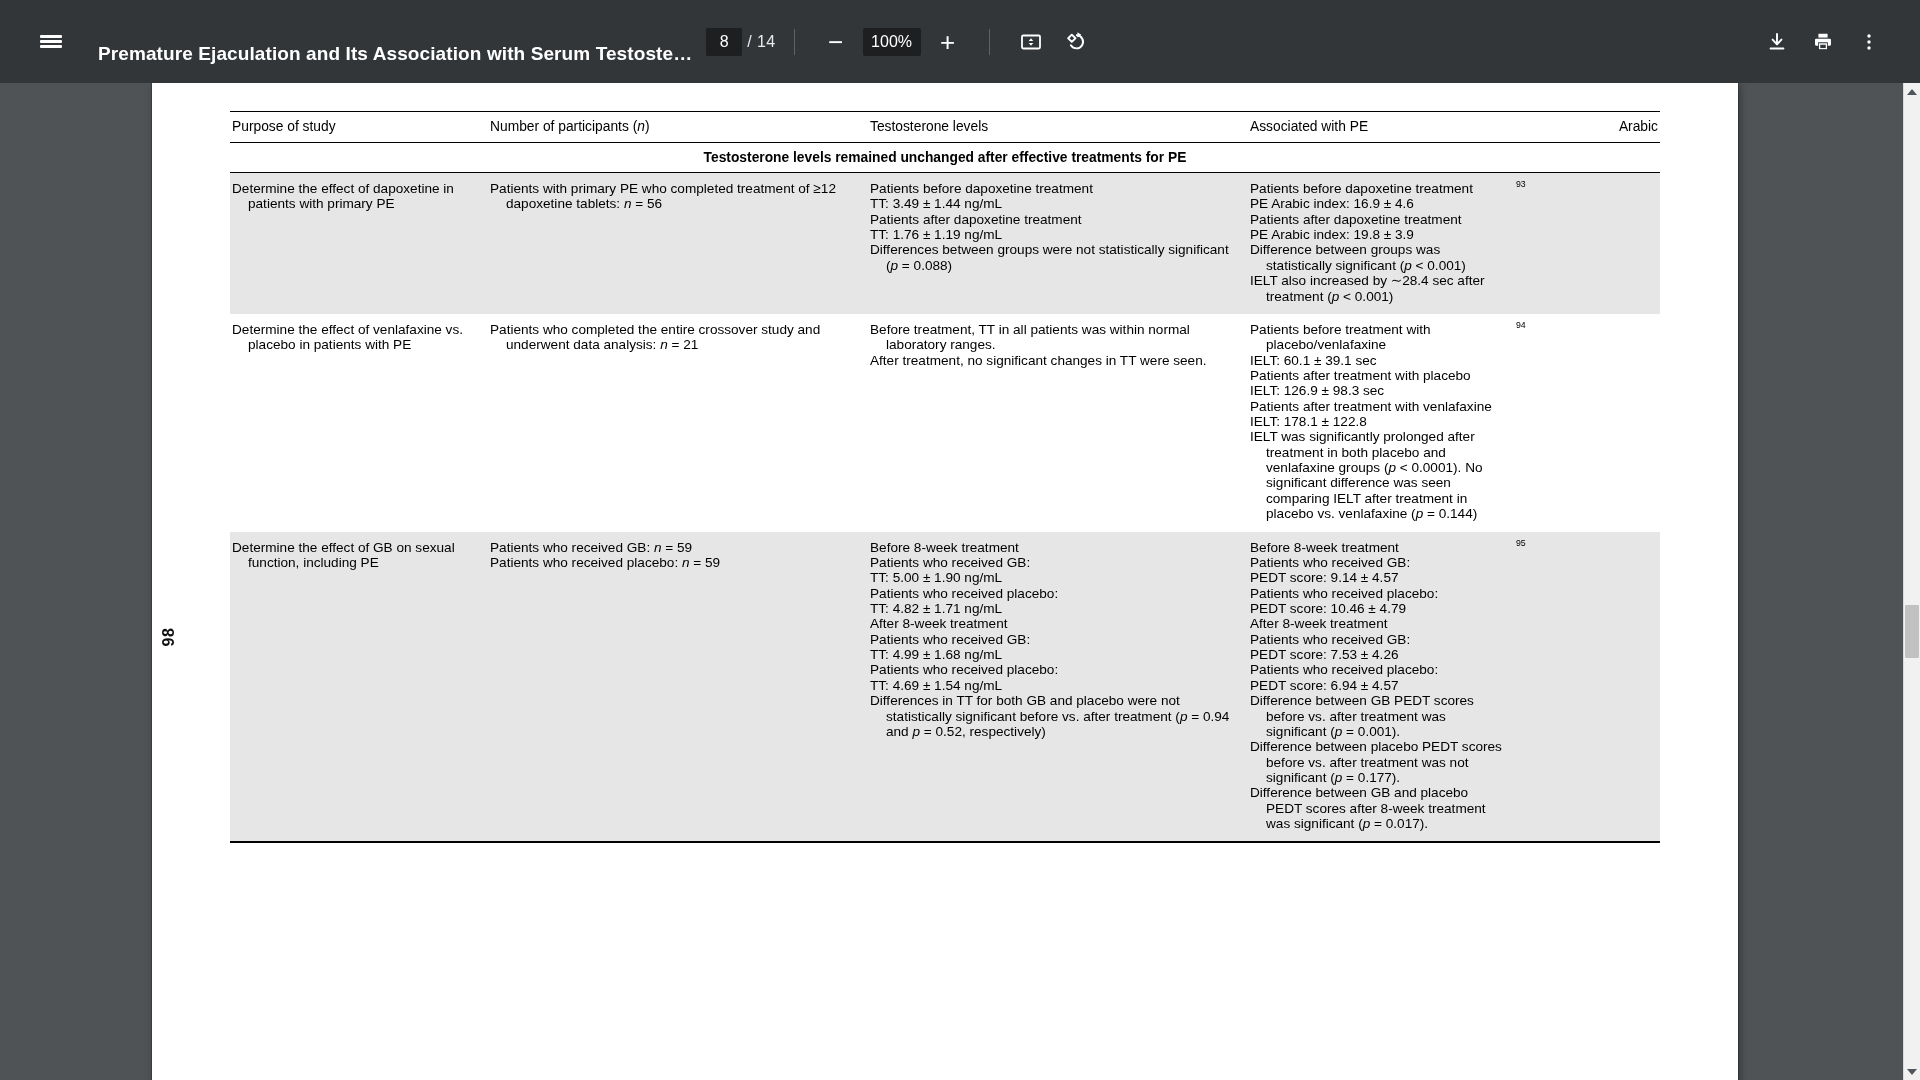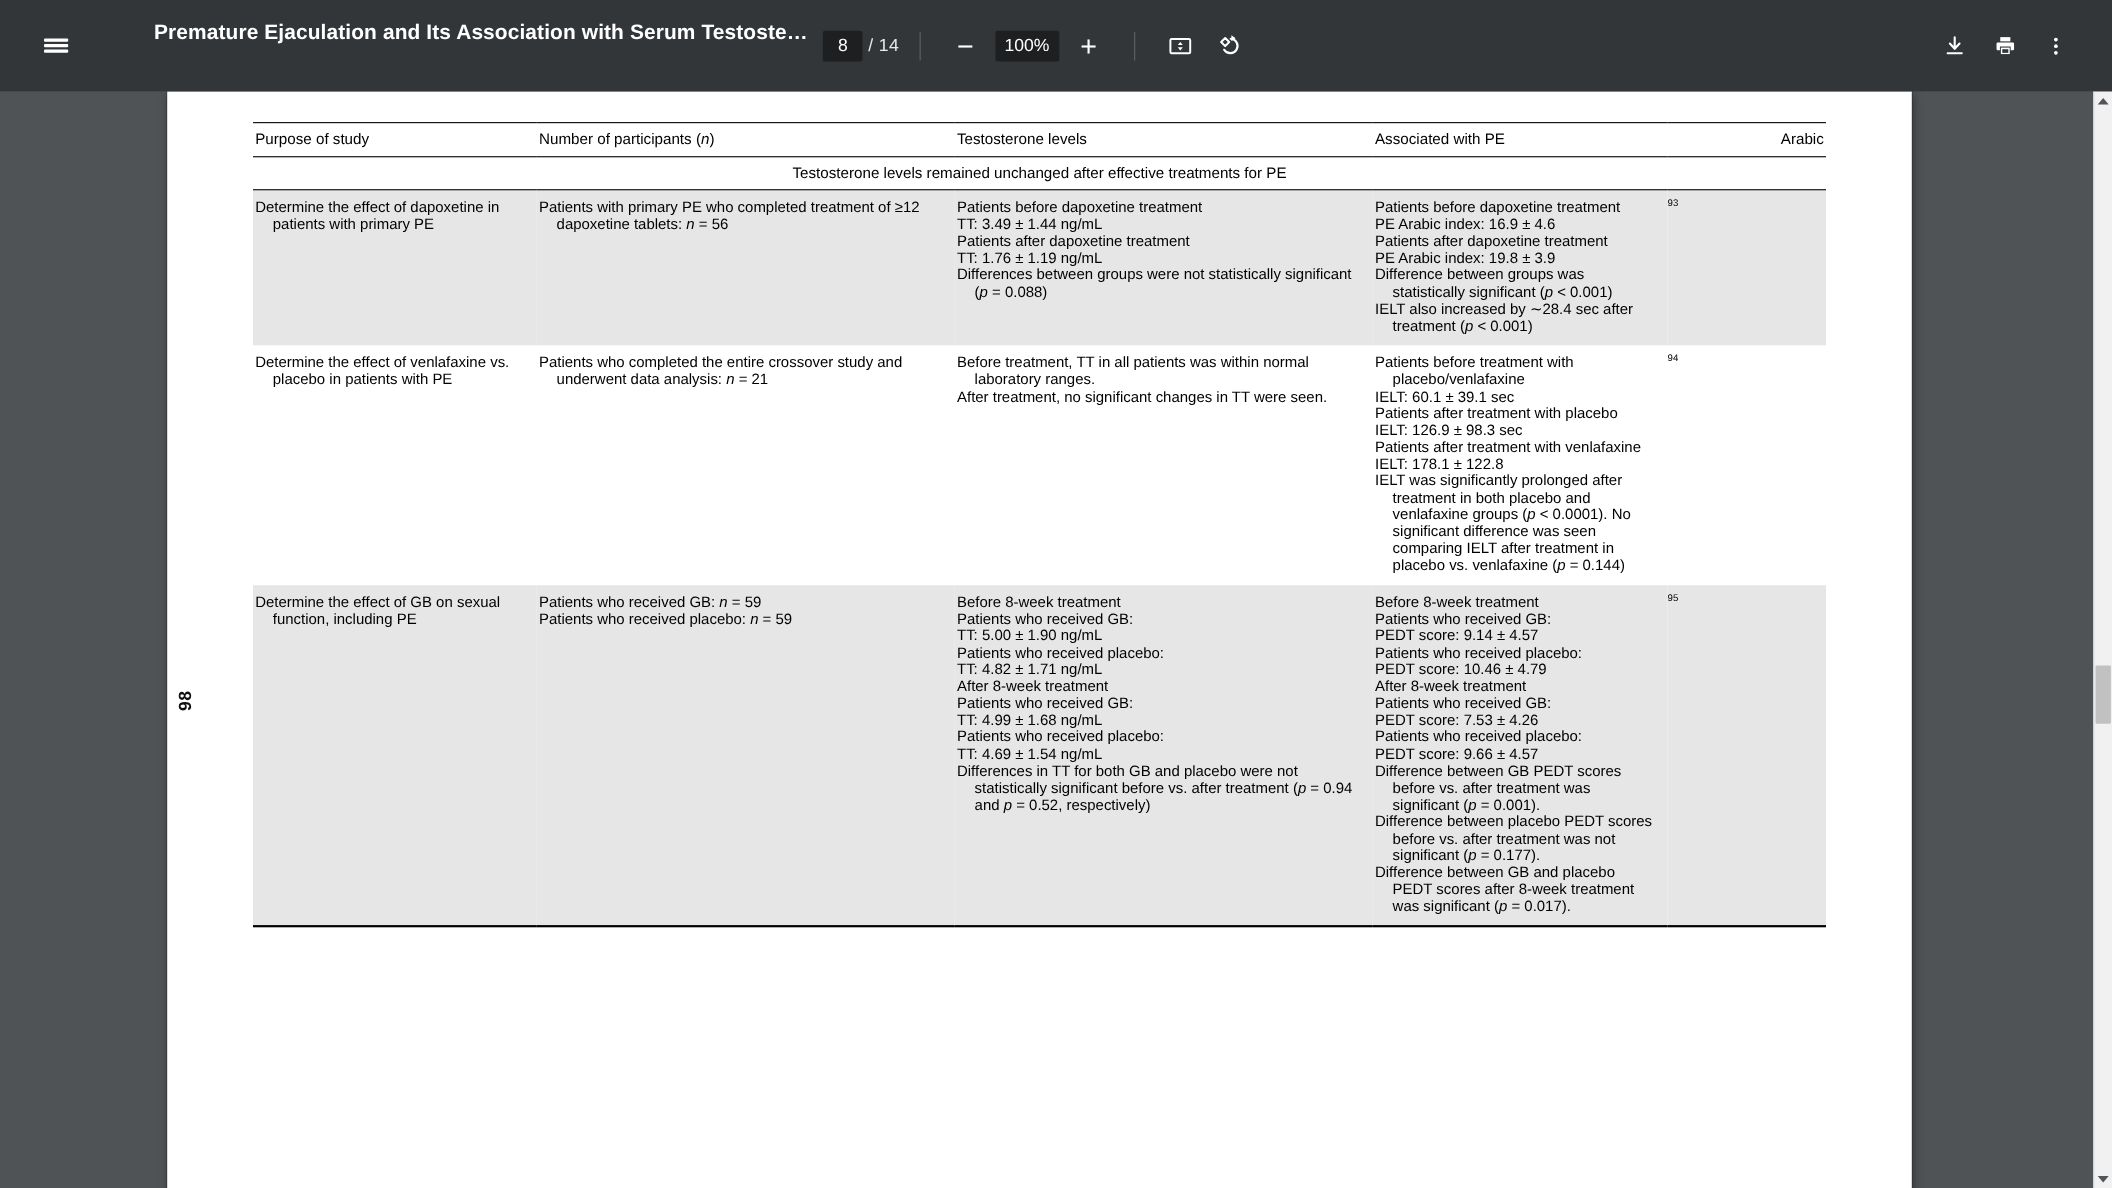--- a/index.html
+++ b/index.html
@@ -15,21 +15,21 @@
   
   #toolbar {
     position: absolute; top: 0; left: 0;
     width: 1920px; height: 83px;
     background: #323639;
     display: flex; align-items: center;
     color: #ffffff;
     user-select: none;
     z-index: 50;
   }
-  .tb-left { display: flex; align-items: flex-start; flex: 0 0 auto; gap: 42px; }
+  .tb-left { display: flex; align-items: flex-end; flex: 0 0 auto; }
   .tb-mid  { display: flex; align-items: center; flex: 0 0 auto; margin-left: 14px; }
   .tb-right{ display: flex; align-items: center; margin-left: auto; padding-right: 28px; }
 
   .icon-btn {
     width: 46px; height: 46px;
     display: flex; align-items: center; justify-content: center;
     border-radius: 50%;
     cursor: pointer;
     background: transparent;
     border: none;
@@ -162,21 +162,21 @@
     font-weight: normal;
     text-align: left;
     padding: 7px 8px 8px 2px;
     vertical-align: bottom;
     font-size: 13.8px;
   }
   thead th.src { text-align: right; padding-right: 2px; }
 
   tr.band-row td {
     text-align: center;
-    font-weight: normal;
+    font-weight: bold;
     font-size: 13.8px;
     padding: 7px 4px 7px 4px;
   }
 
   td.cell {
     vertical-align: top;
     padding: 8px 14px 10px 2px;
     line-height: 1.13;
   }
   td.cell p {
@@ -403,21 +403,21 @@
               <td class="cell">
                 <p>Before 8-week treatment</p>
                 <p>Patients who received GB:</p>
                 <p>PEDT score: 9.14 ± 4.57</p>
                 <p>Patients who received placebo:</p>
                 <p>PEDT score: 10.46 ± 4.79</p>
                 <p>After 8-week treatment</p>
                 <p>Patients who received GB:</p>
                 <p>PEDT score: 7.53 ± 4.26</p>
                 <p>Patients who received placebo:</p>
-                <p>PEDT score: 9.66 ± 4.57</p>
+                <p>PEDT score: 6.94 ± 4.57</p>
                 <p>Difference between GB PEDT scores before vs. after treatment was significant (<em class="ital">p</em> = 0.001).</p>
                 <p>Difference between placebo PEDT scores before vs. after treatment was not significant (<em class="ital">p</em> = 0.177).</p>
                 <p>Difference between GB and placebo PEDT scores after 8-week treatment was significant (<em class="ital">p</em> = 0.017).</p>
               </td>
               <td class="src-cell"><sup>95</sup></td>
             </tr>
           </tbody>
       </table>
     </div>
   </div>

